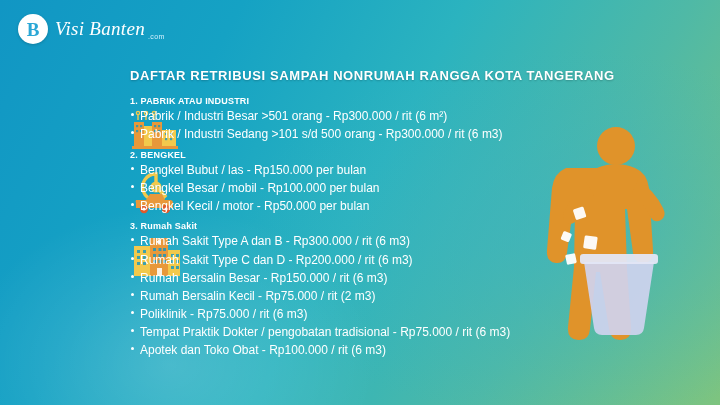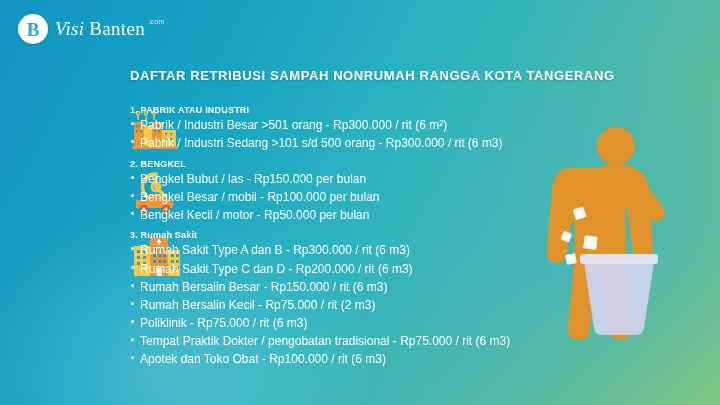--- a/index.html
+++ b/index.html
@@ -52,33 +52,34 @@
   }
   .logo-mark span {
     font-family: "Liberation Serif", serif;
     font-weight: bold;
     font-size: 19px;
     color: #2aa7d6;
     line-height: 1;
   }
   .logo-words {
     display: flex;
-    align-items: flex-start;
+    align-items: flex-end;
     gap: 5px;
   }
   .logo-word-1 {
     font-family: "Liberation Serif", serif;
     font-size: 19px;
     font-style: italic;
     color: #ffffff;
     letter-spacing: 0.3px;
   }
   .logo-word-2 {
     font-family: "Liberation Serif", serif;
     font-size: 19px;
+    font-style: italic;
     color: #ffffff;
     letter-spacing: 0.3px;
   }
   .logo-tld {
     font-size: 7px;
     color: #d6f2ff;
     letter-spacing: 0.4px;
     margin-left: -2px;
   }
 
@@ -98,21 +99,20 @@
   
   .sections {
     position: absolute;
     left: 130px;
     top: 96px;
     width: 400px;
   }
   .section {
     position: relative;
     margin-bottom: 9px;
-    margin-top: 9px;
   }
   .section-head {
     font-size: 9px;
     font-weight: bold;
     color: #ffffff;
     margin-bottom: 4px;
     letter-spacing: 0.2px;
   }
   .bullets {
     list-style: none;

